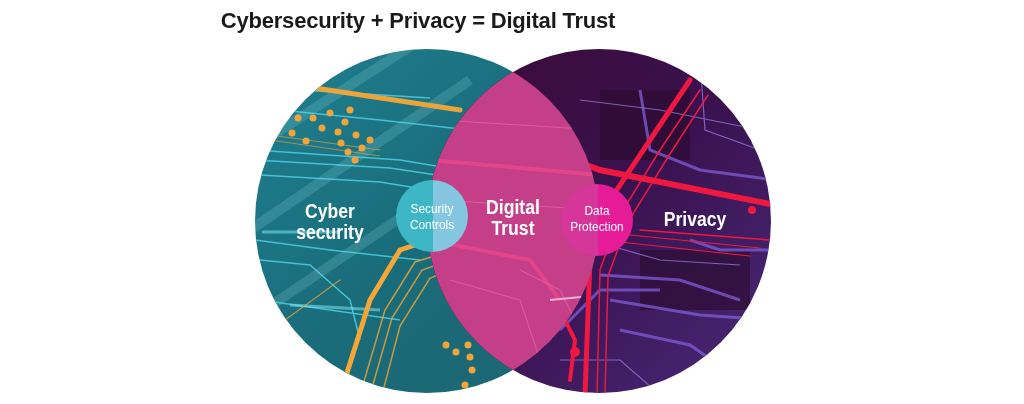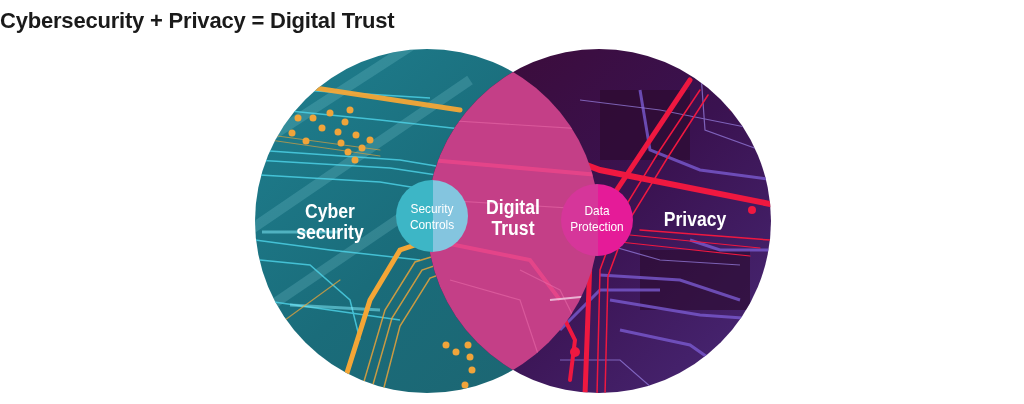--- a/index.html
+++ b/index.html
@@ -1,18 +1,18 @@
 <!DOCTYPE html>
 <html><head>
   <meta charset="utf-8">
   <style>
     html, body { margin: 0; padding: 0; background: #ffffff; }
     body { width: 1024px; height: 404px; position: relative; overflow: hidden; font-family: "Liberation Sans", "DejaVu Sans", sans-serif; }
     .title {
-      position: absolute; left: 0; top: 8px; width: 836px; text-align: left;
+      position: absolute; left: 0; top: 8px; width: 836px; text-align: center;
       font-size: 22px; font-weight: bold; color: #1a1a1a; letter-spacing: -0.2px;
       font-family: "Liberation Sans", sans-serif;
     }
     svg.venn { position: absolute; left: 0; top: 0; }
     .lbl { position: absolute; color: #ffffff; text-align: center; font-family: "Liberation Sans", sans-serif; line-height: 1.05; }
     .lbl.big { font-weight: bold; font-size: 20px; transform: scaleX(0.88); }
     .lbl.small { font-size: 13.5px; transform: scaleX(0.88); line-height: 1.15; }
   </style>
 </head>
 <body>

